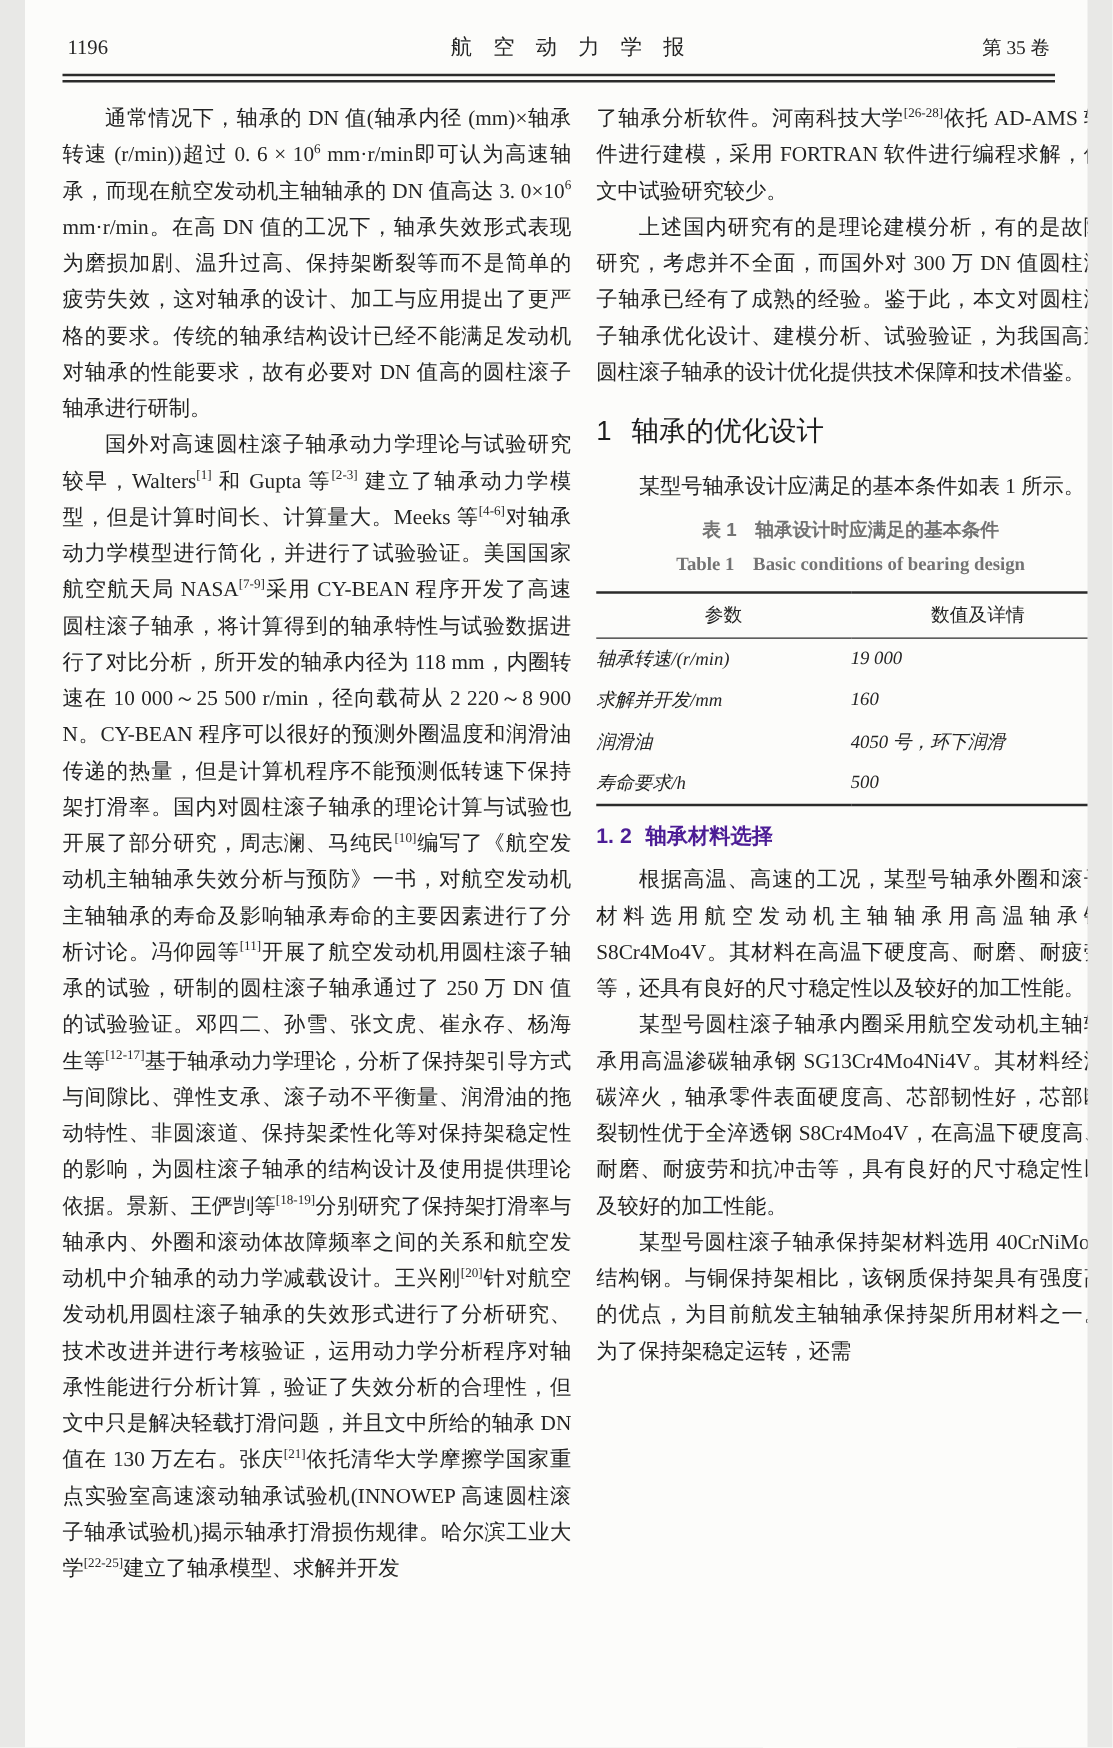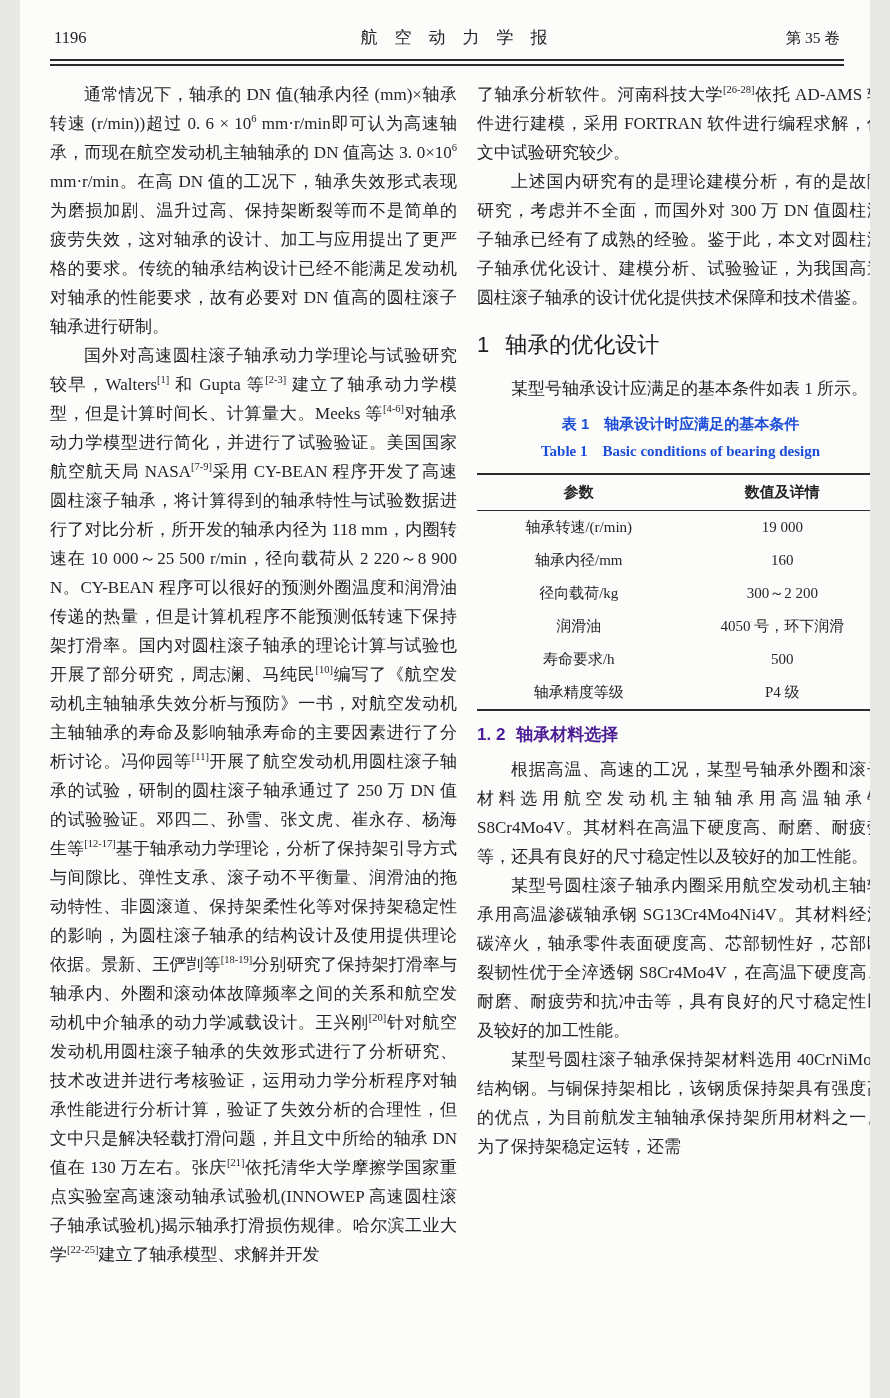--- a/index.html
+++ b/index.html
@@ -51,45 +51,45 @@
   }
   .sec .secnum { margin-right: 16px; }
   .subsec {
     margin: 11px 0 9px 0;
     font-family: "Liberation Sans", "DejaVu Sans", sans-serif;
     font-size: 17px;
     font-weight: 700;
     color: #4c1d95;
   }
   .subsec .subnum { margin-right: 11px; }
-  .tblcap { text-align: center; font-weight: 700; color: #1d4ed8; }
+  .tblcap { text-align: center; font-weight: 700; color: #737373; }
   .tblcap.zh {
     margin-top: 12px;
     font-family: "Liberation Sans", "DejaVu Sans", sans-serif;
     font-size: 15px;
   }
   .tblcap.en {
     margin: 8px 0 12px 0;
     font-family: "Liberation Serif", "DejaVu Serif", serif;
     font-size: 15px;
   }
   table.tbl {
     width: 100%;
     border-collapse: collapse;
     font-size: 15px;
     table-layout: fixed;
   }
   table.tbl th {
-    font-weight: 700;
+    font-weight: 400;
     border-top: 2px solid #2b2b2b;
     border-bottom: 1.2px solid #2b2b2b;
     padding: 8px 0;
     text-align: center;
   }
-  table.tbl td { text-align: center; padding: 7px 0; }
+  table.tbl td { text-align: left; padding: 7px 0; font-style: italic; }
   table.tbl tbody tr:last-child td { border-bottom: 2px solid #2b2b2b; }
   .tbl-wrap { margin-bottom: 12px; }
 </style>
 </head>
 <body>
 
 <div class="page">
 
   <header class="hdr">
     <span class="pn">1196</span>
@@ -125,38 +125,30 @@
               <th>参数</th>
               <th>数值及详情</th>
             </tr>
           </thead>
           <tbody id="tbl-body">
               <tr>
                 <td>轴承转速/(r/min)</td>
                 <td>19 000</td>
               </tr>
               <tr>
-                <td>轴承内径/mm</td>
+                <td>求解并开发/mm</td>
                 <td>160</td>
-              </tr>
-              <tr>
-                <td>径向载荷/kg</td>
-                <td>300～2 200</td>
               </tr>
               <tr>
                 <td>润滑油</td>
                 <td>4050 号，环下润滑</td>
               </tr>
               <tr>
                 <td>寿命要求/h</td>
                 <td>500</td>
-              </tr>
-              <tr>
-                <td>轴承精度等级</td>
-                <td>P4 级</td>
               </tr>
             </tbody>
         </table>
       </div>
 
 
       <h3 class="subsec">
         <span class="subnum">1. 2</span><span>轴承材料选择</span>
       </h3>
 

